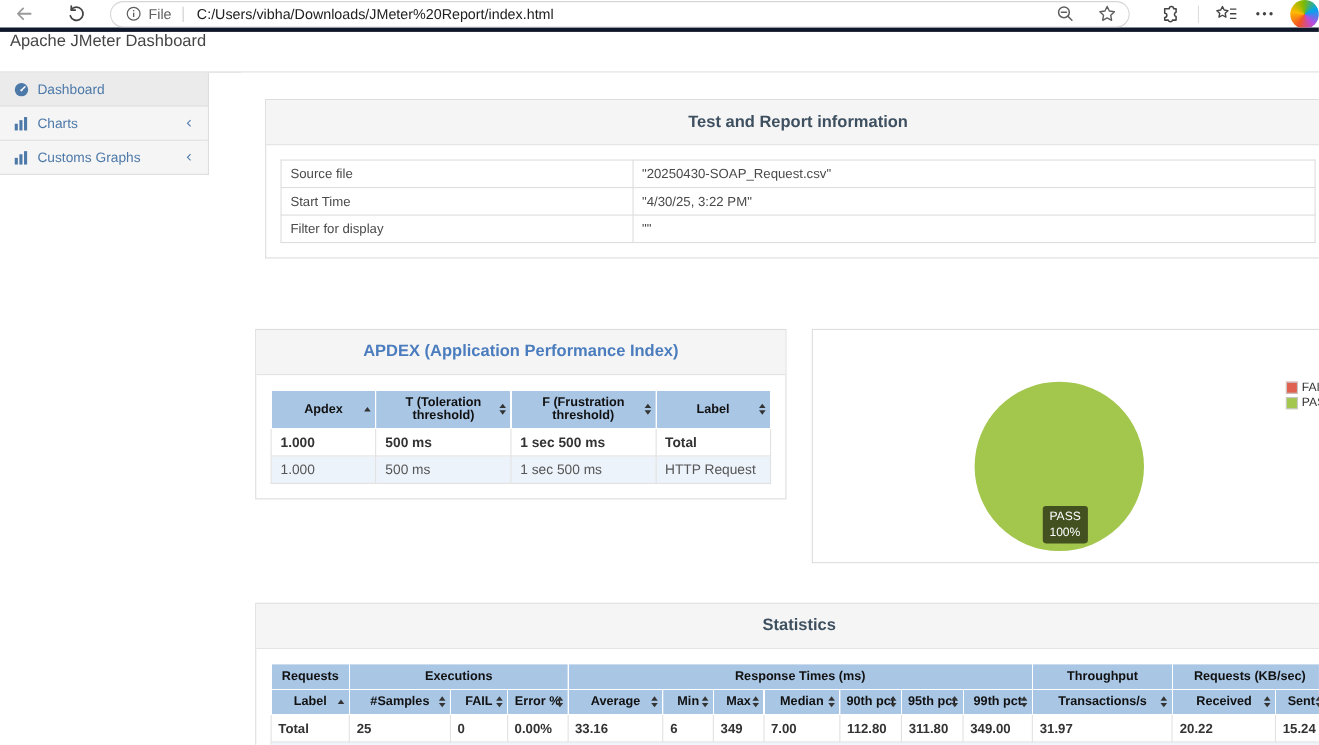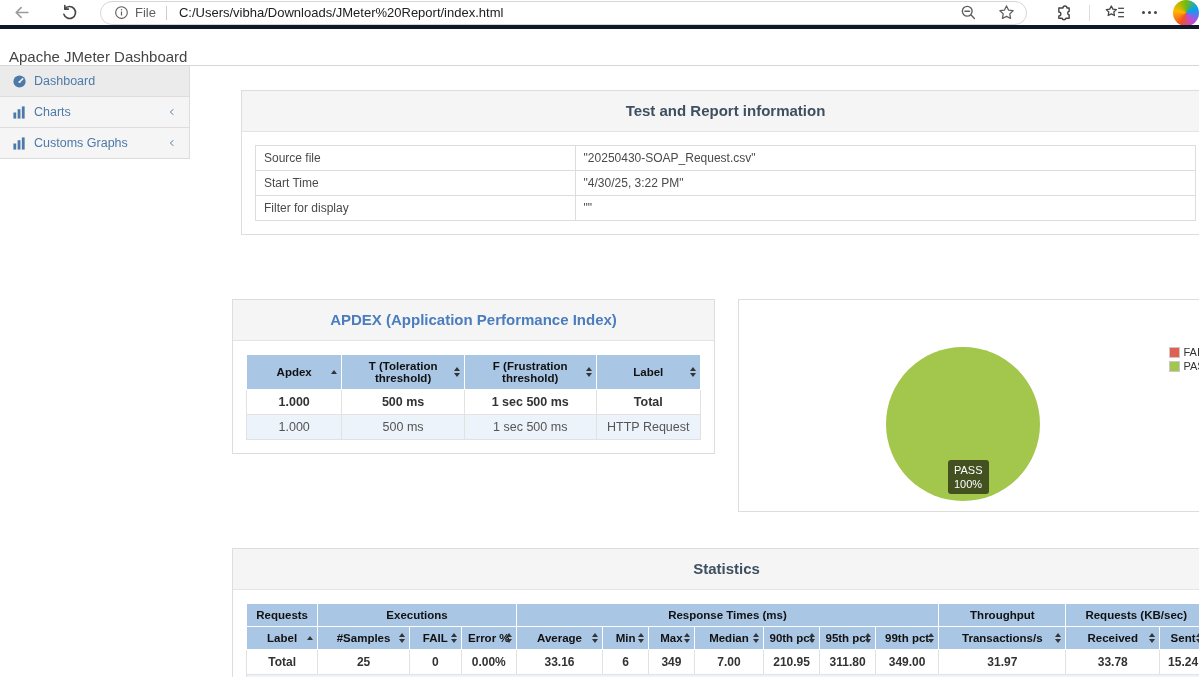--- a/index.html
+++ b/index.html
@@ -24,21 +24,21 @@
     justify-content:center; margin-left:18px; }
   .ext { margin-left:26px; }
   .vdiv2 { width:1px; height:16px; background:#ddd; margin:0 14px; }
   .dots { display:inline-flex; gap:3px; margin-left:16px; }
   .dots i { width:3px; height:3px; border-radius:50%; background:#444; }
   .copilot { width:26px; height:26px; border-radius:50%; margin-left:16px; flex:0 0 auto;
     background: conic-gradient(from 210deg,#f35325,#ffb900,#7fba00,#00a4ef,#b84be0,#f35325); }
 
   
   .pagebar { height:37px; background:#fff; border-bottom:1px solid #d6d6d6;
-    display:flex; align-items:flex-end; padding-left:9px; }
+    display:flex; align-items:flex-start; padding-left:9px; }
   .pagebar span { font-size:15px; color:#454545; }
 
   
   .main { display:flex; height:610px;gap:29px; }
   .sidebar { width:190px; flex:0 0 auto; }
   .side-item { height:31px; display:flex; align-items:center; padding:0 12px 0 10px;
     background:#f5f5f5; border-bottom:1px solid #ddd; border-right:1px solid #ddd;
     color:#4d79a9; font-size:12.5px; cursor:pointer; }
   .side-item.active { background:#ebebeb; }
   .side-item .ic { display:inline-flex; width:18px; justify-content:center; margin-right:6px; }
@@ -55,21 +55,21 @@
 
   .info-panel { left:22px; top:24px; width:969px; }
   table.info { width:100%; border-collapse:collapse; }
   table.info td { border:1px solid #ddd; padding:5px 8px; font-size:12px; color:#4a4a4a; height:25px; }
   table.info td.k { width:34%;margin-left:32px; }
 
   
   table.grid { width:100%; border-collapse:collapse; table-layout:fixed; }
   table.grid th { background:#a9c6e5; border:1px solid #fff; font-size:11.5px;
     font-weight:bold; color:#111; padding:5px 4px; text-align:center; position:relative; }
-  table.grid td { border:1px solid #e2e2e2; padding:5px 8px; font-size:12.5px; color:#333; text-align:center; }
+  table.grid td { border:1px solid #e2e2e2; padding:5px 8px; font-size:12.5px; color:#333; text-align:left; }
   tr.striped td { background:#edf3fa; color:#555; }
   tr.bold td { font-weight:bold; }
   .sorter { position:absolute; right:4px; top:50%; transform:translateY(-50%);
     display:flex; flex-direction:column; gap:2px; }
   .sorter i { display:block; width:0; height:0; border-left:3.5px solid transparent; border-right:3.5px solid transparent; }
   .sorter i.up { border-bottom:4px solid #333; }
   .sorter i.down { border-top:4px solid #333; }
 
   .apdex-panel { left:13px; top:233px; width:483px; }
 
@@ -383,25 +383,25 @@
           </tr>
           <tr class="bold">
             <td>Total</td>
             <td>25</td>
             <td>0</td>
             <td>0.00%</td>
             <td>33.16</td>
             <td>6</td>
             <td>349</td>
             <td>7.00</td>
-            <td>210.95</td>
+            <td>112.80</td>
             <td>311.80</td>
             <td>349.00</td>
             <td>31.97</td>
-            <td>33.78</td>
+            <td>20.22</td>
             <td>15.24</td>
           </tr>
           <tr class="partial">
             <td colspan="14"></td>
           </tr>
         </tbody>
           </table>
       </div>
     </div>
 

